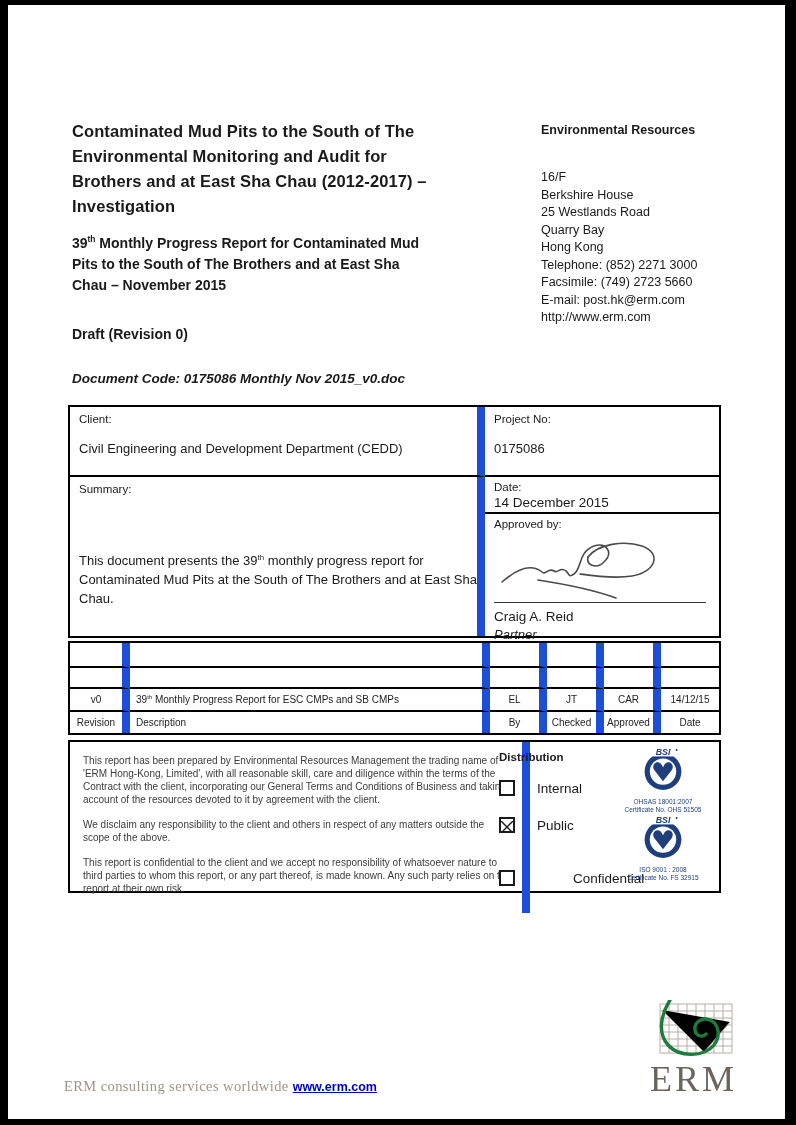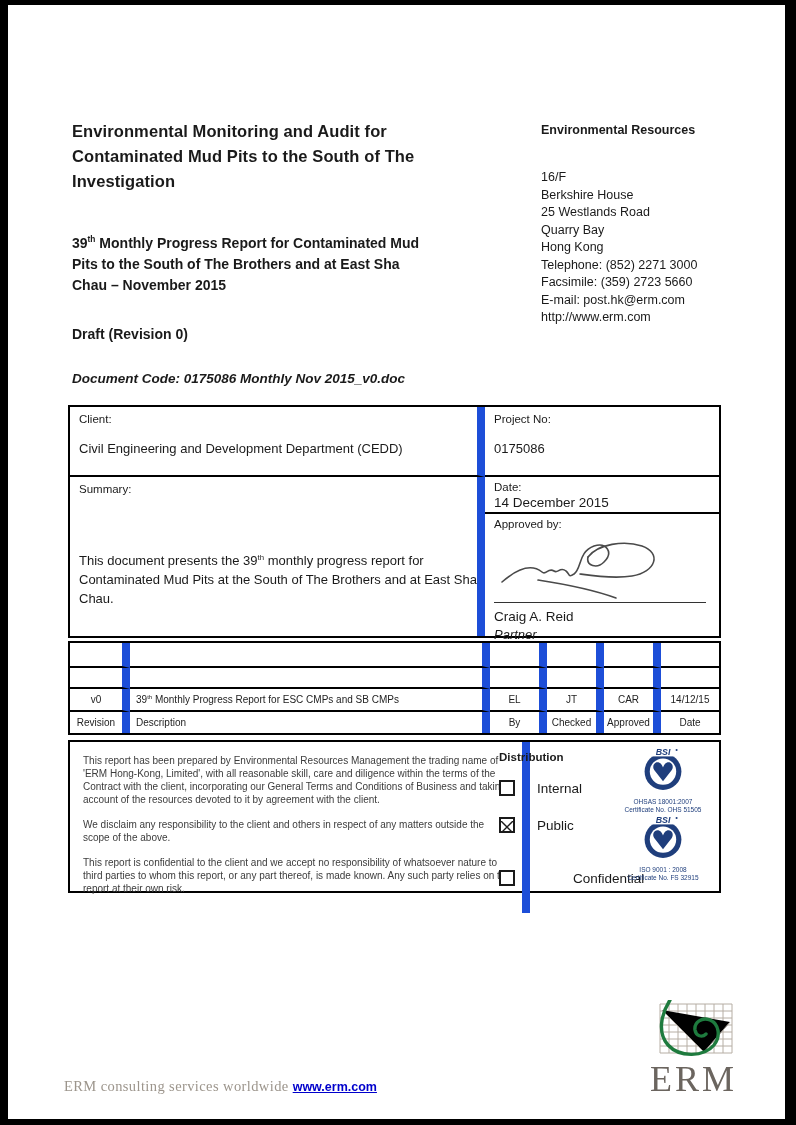--- a/index.html
+++ b/index.html
@@ -66,43 +66,44 @@
   .ermlogo .word{position:absolute;left:4px;top:58px;font-family:"Liberation Serif",serif;
                  font-size:36px;color:#6b655f;letter-spacing:3px;}
 </style>
 </head>
 <body>
 
 <div id="screen">
 <div id="page">
 
   <div class="title">
+    <div>Contaminated Mud Pits to the South of The</div>
     <div>Environmental Monitoring and Audit for</div>
-    <div>Contaminated Mud Pits to the South of The</div>
+    <div>Brothers and at East Sha Chau (2012-2017) –</div>
     <div>Investigation</div>
   </div>
 
   <div class="subtitle">
     <div><span>39</span><sup>th</sup><span> Monthly Progress Report for Contaminated Mud</span></div>
     <div>Pits to the South of The Brothers and at East Sha</div>
     <div>Chau – November 2015</div>
   </div>
 
   <div class="company">
     <div class="company-name">
       <div>Environmental Resources</div>
     </div>
     <div class="company-addr">
       <div>16/F</div>
       <div>Berkshire House</div>
       <div>25 Westlands Road</div>
       <div>Quarry Bay</div>
       <div>Hong Kong</div>
       <div>Telephone: (852) 2271 3000</div>
-      <div>Facsimile: (359) 2723 5660</div>
+      <div>Facsimile: (749) 2723 5660</div>
       <div>E-mail: post.hk@erm.com</div>
       <div>http://www.erm.com</div>
     </div>
   </div>
 
   <div class="draft">Draft (Revision 0)</div>
   <div class="doccode">Document Code: 0175086 Monthly Nov 2015_v0.doc</div>
 
   <div id="tableA" class="tbl">
     <div class="cell br bb">

